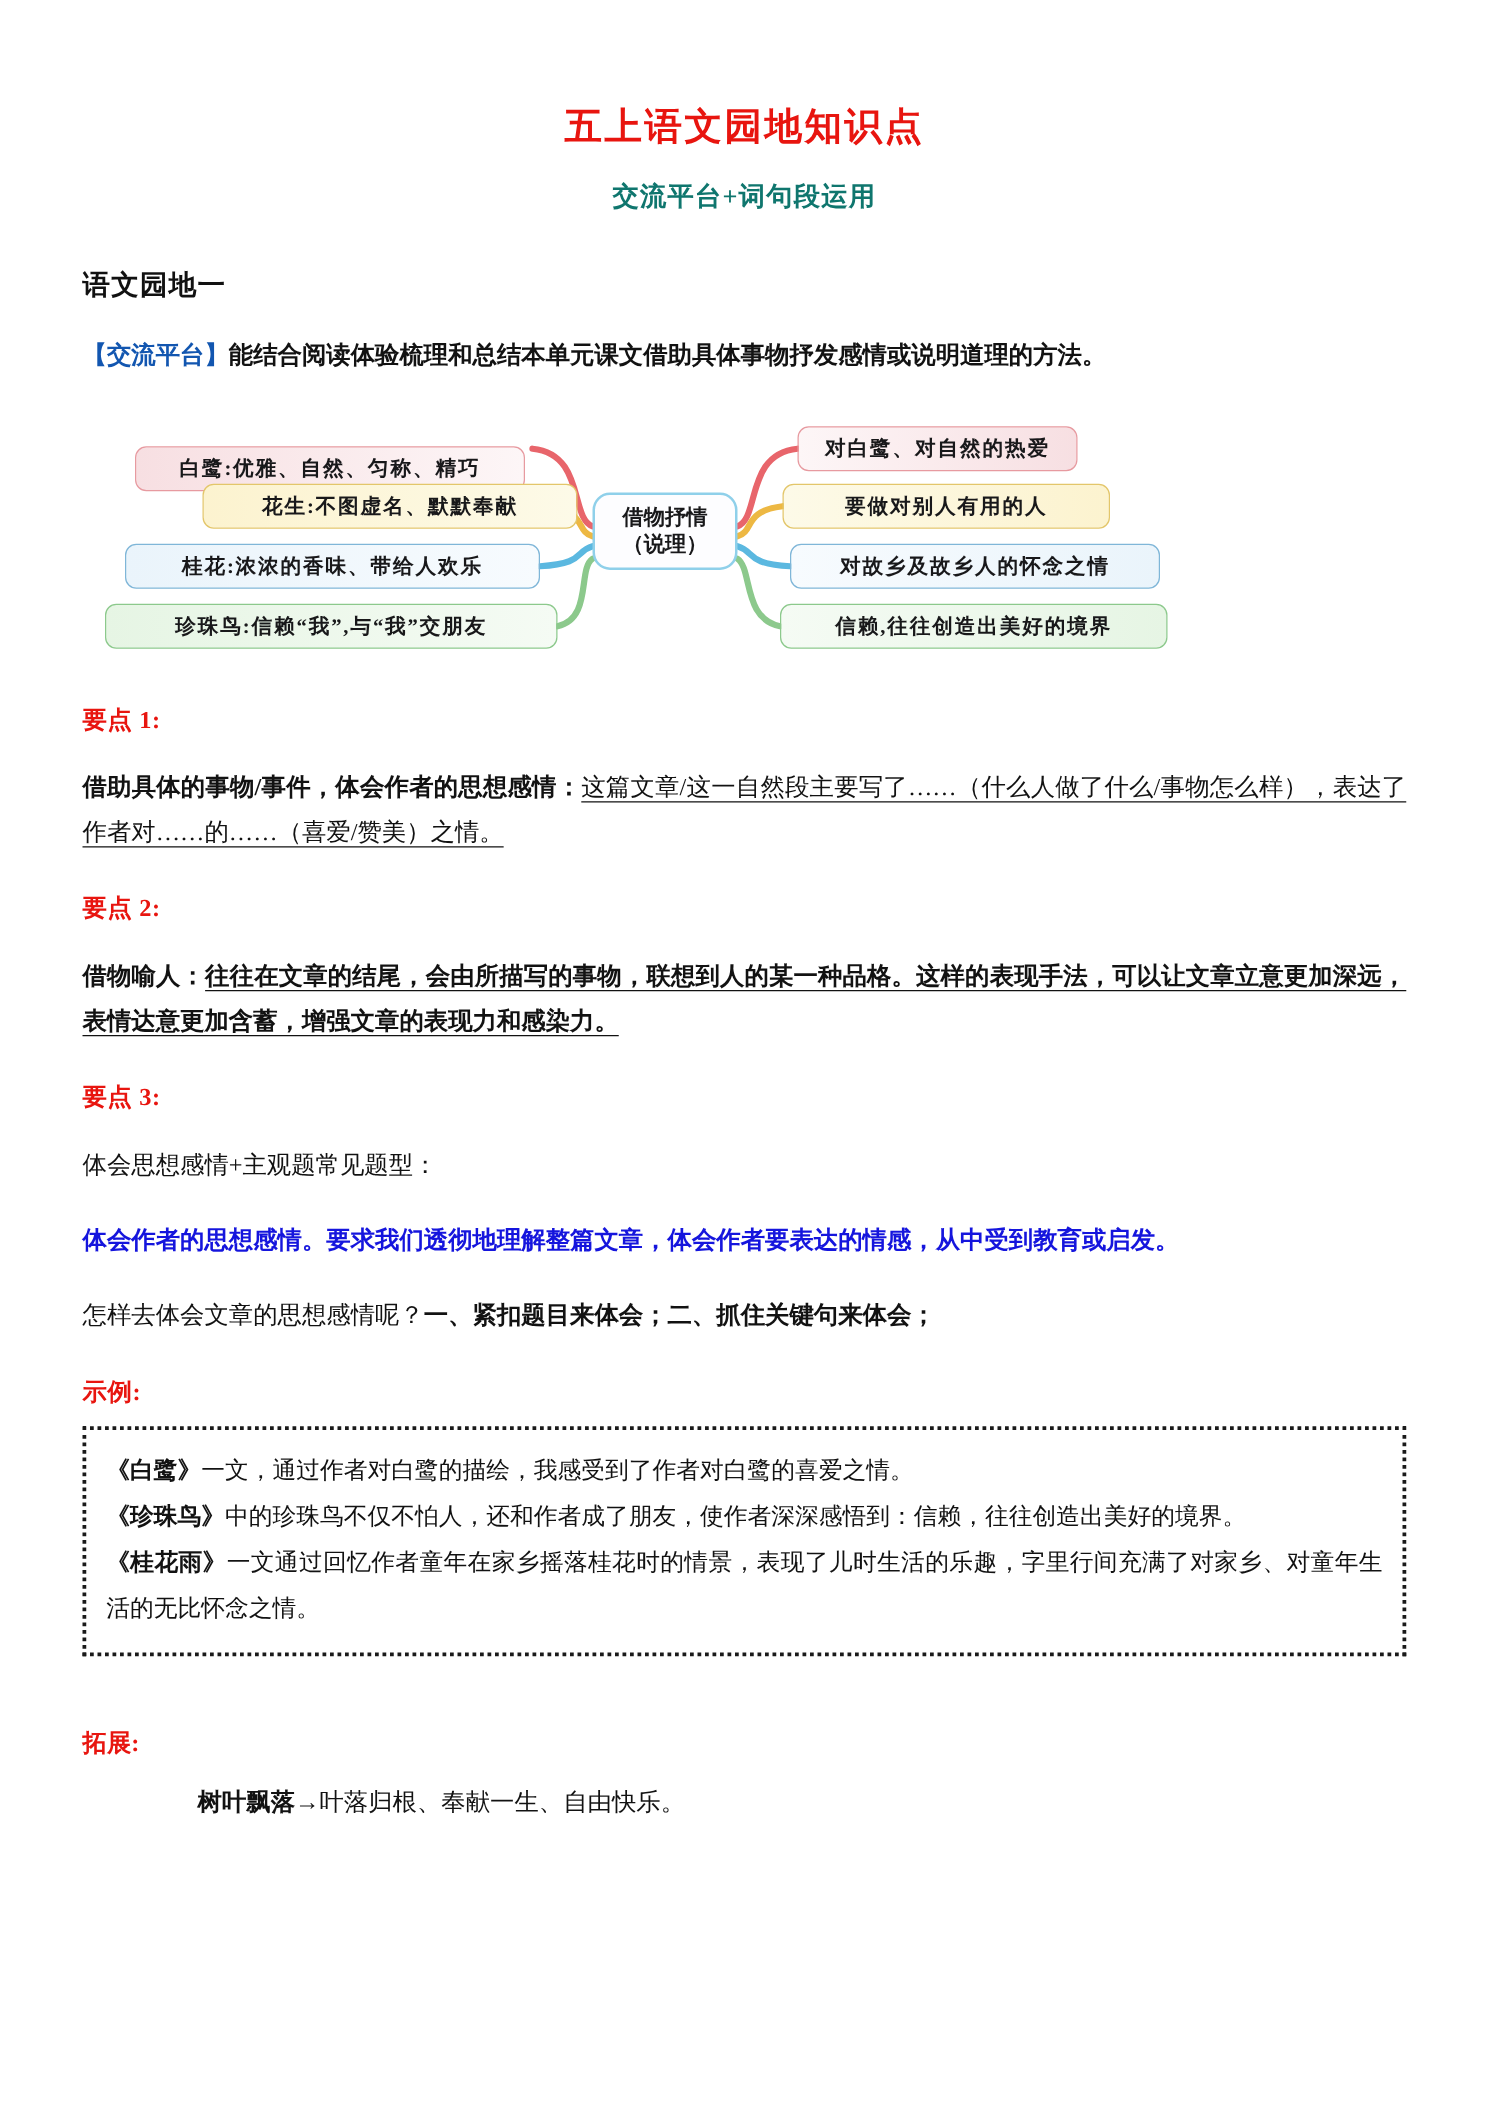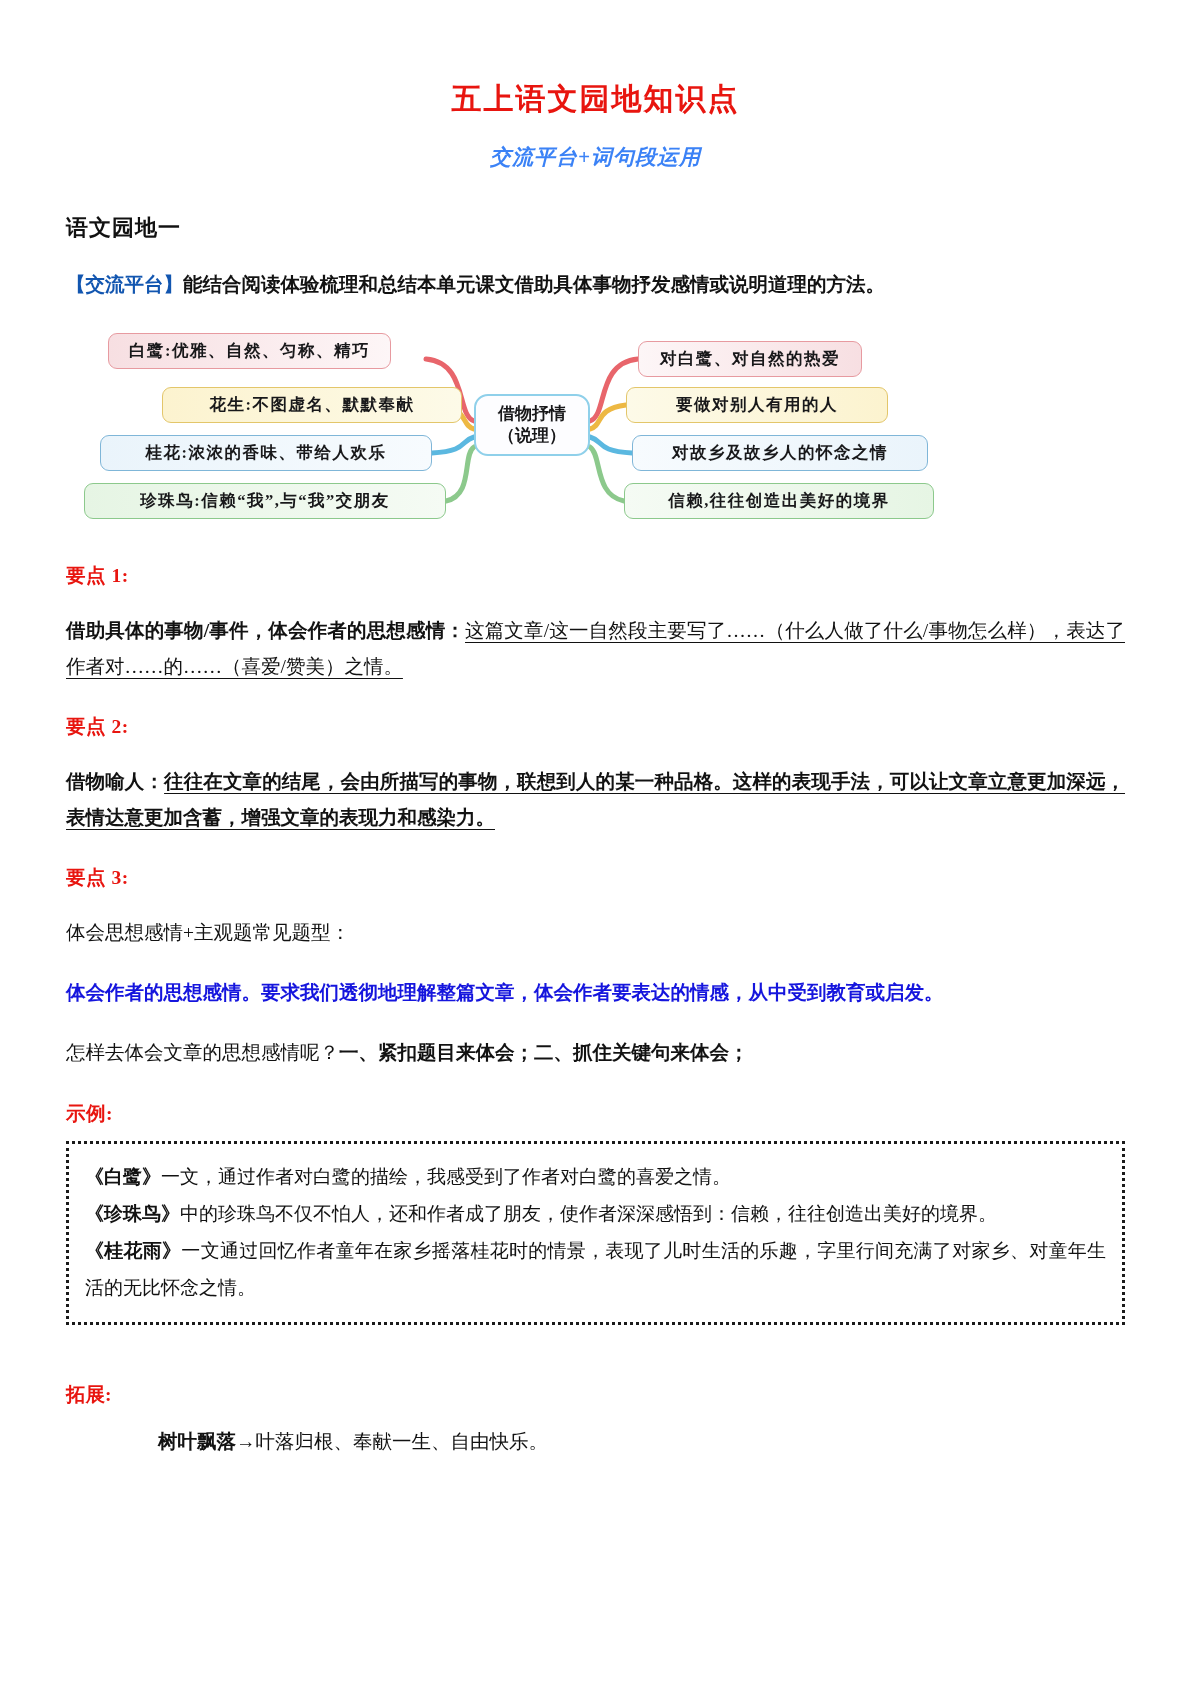--- a/index.html
+++ b/index.html
@@ -22,30 +22,29 @@
 
   
   .doc-title {
     text-align: center;
     color: #e8150f;
     font-size: 30px;
     font-weight: bold;
     letter-spacing: 2px;
     margin: 22px 0 0 0;
     line-height: 1.3;
-    font-family: Liberation Mono, monospace;
+    font-family: Liberation Sans, sans-serif;
   }
   .doc-subtitle {
     text-align: center;
-    color: #3b82f6;
+    color: #0f766e;
     font-size: 21px;
     font-weight: bold;
     letter-spacing: 1px;
     margin: 22px 0 0 0;
-    font-style: italic;
   }
   .section-heading {
     font-size: 22px;
     font-weight: bold;
     color: #111;
     margin: 42px 0 0 0;
     letter-spacing: 1px;
   }
 
   
@@ -165,21 +164,21 @@
       <path d="M362,76 C394,80 384,96 398,100" stroke="#edb843" stroke-width="5" fill="none" stroke-linecap="round"></path>
       <path d="M356,124 C392,122 384,112 398,108" stroke="#5bb8e0" stroke-width="5" fill="none" stroke-linecap="round"></path>
       <path d="M370,172 C398,166 386,126 398,118" stroke="#8cc98c" stroke-width="5" fill="none" stroke-linecap="round"></path>
 
       <path d="M562,30 C520,34 532,86 514,92" stroke="#e8656b" stroke-width="5" fill="none" stroke-linecap="round"></path>
       <path d="M550,76 C518,80 528,96 514,100" stroke="#edb843" stroke-width="5" fill="none" stroke-linecap="round"></path>
       <path d="M556,124 C520,122 528,112 514,108" stroke="#5bb8e0" stroke-width="5" fill="none" stroke-linecap="round"></path>
       <path d="M548,172 C518,166 526,126 514,118" stroke="#8cc98c" stroke-width="5" fill="none" stroke-linecap="round"></path>
     </svg>
 
-    <div class="mm-box" style="left:32px; top:4px; width:283px; height:36px; border-color:#e79aa0; background:linear-gradient(90deg,#f7dfe2,#fdf6f7);">
+    <div class="mm-box" style="left:32px; top:28px; width:312px; height:36px; border-color:#e79aa0; background:linear-gradient(90deg,#f7dfe2,#fdf6f7);">
       <span>白鹭:优雅、自然、匀称、精巧</span>
     </div>
     <div class="mm-box" style="left:86px; top:58px; width:300px; height:36px; border-color:#e3c66a; background:linear-gradient(90deg,#fcf3cf,#fdfae8);">
       <span>花生:不图虚名、默默奉献</span>
     </div>
     <div class="mm-box" style="left:24px; top:106px; width:332px; height:36px; border-color:#7fb6d8; background:linear-gradient(90deg,#eaf4fb,#f7fbfe);">
       <span>桂花:浓浓的香味、带给人欢乐</span>
     </div>
     <div class="mm-box" style="left:8px; top:154px; width:362px; height:36px; border-color:#8cc98c; background:linear-gradient(90deg,#e6f5e4,#f5fbf4);">
       <span>珍珠鸟:信赖“我”,与“我”交朋友</span>

